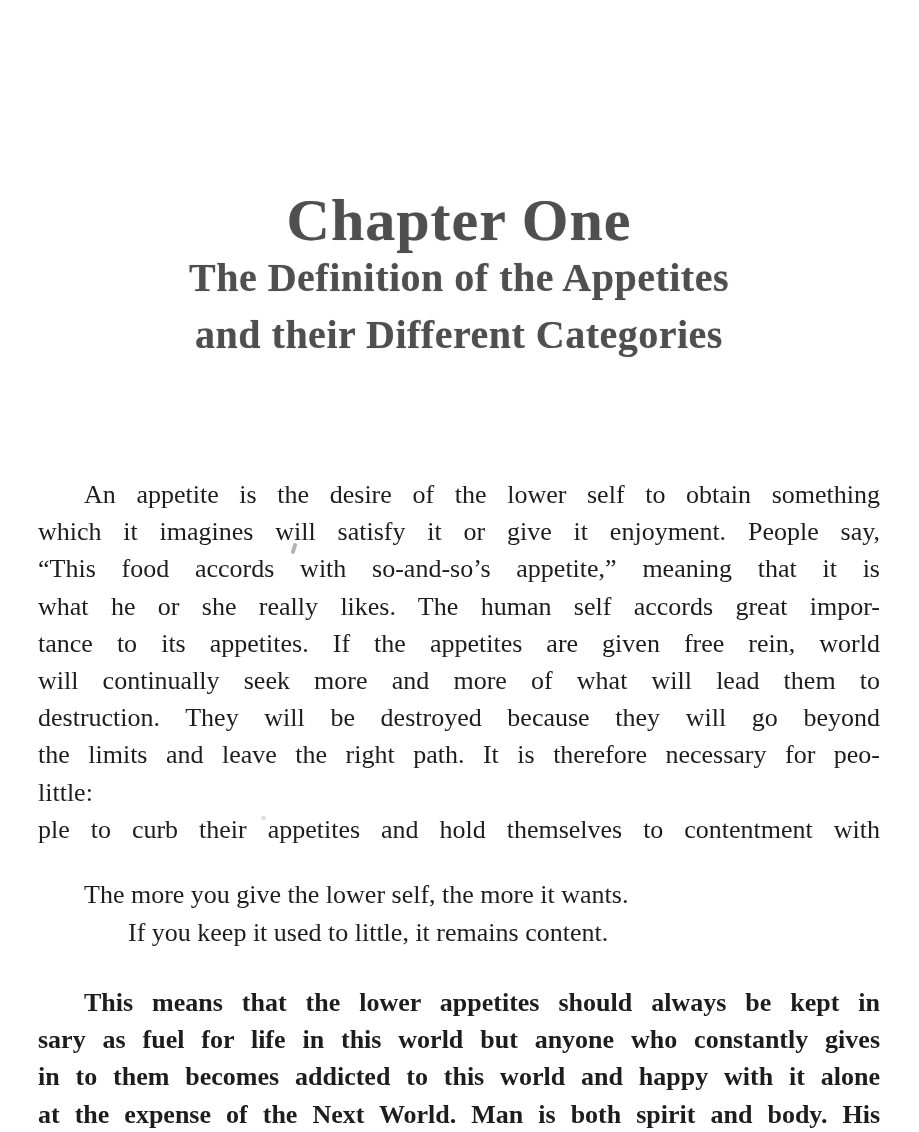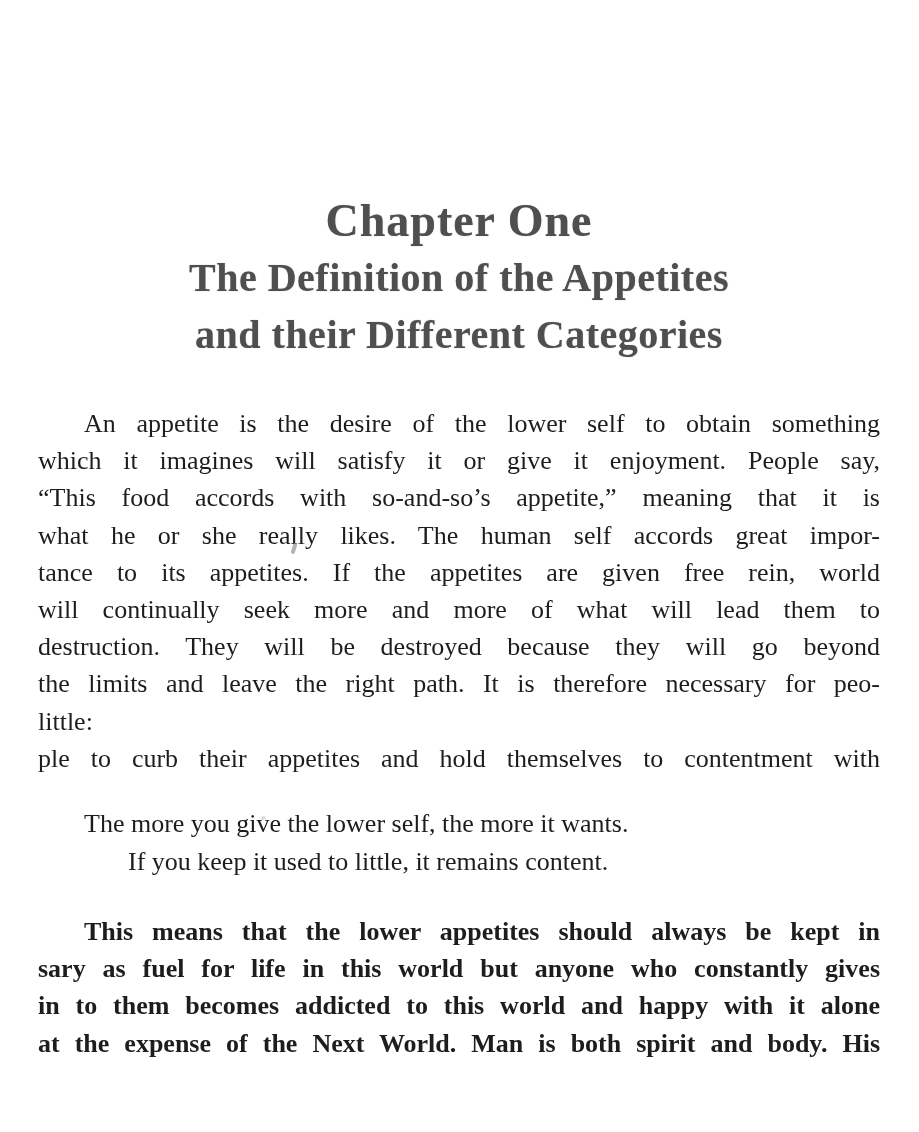--- a/index.html
+++ b/index.html
@@ -20,33 +20,33 @@
     color: var(--body-text, #1d1d1d);
   }
   .heading {
     margin-top: 193px;
     text-align: center;
     color: var(--heading, #4f4f4f);
     font-weight: bold;
     text-shadow: 0 0 1px rgba(90,90,90,0.55);
   }
   .chapter-title {
-    font-size: 46px;
+    font-size: 60px;
     line-height: 55px;
     letter-spacing: 1px;
     margin: 0;
   }
   .chapter-subtitle {
     font-size: 40px;
     line-height: 54px;
     letter-spacing: 0.5px;
     margin: 3px;
   }
   .body-text {
-    margin-top: 43px;
+    margin-top: 114px;
     font-size: 26px;
   }
   .para .line {
     line-height: 37.2px;
     text-align: justify;
     text-align-last: justify;
     white-space: normal;
   }
   .para .line.last {
     text-align-last: left;

